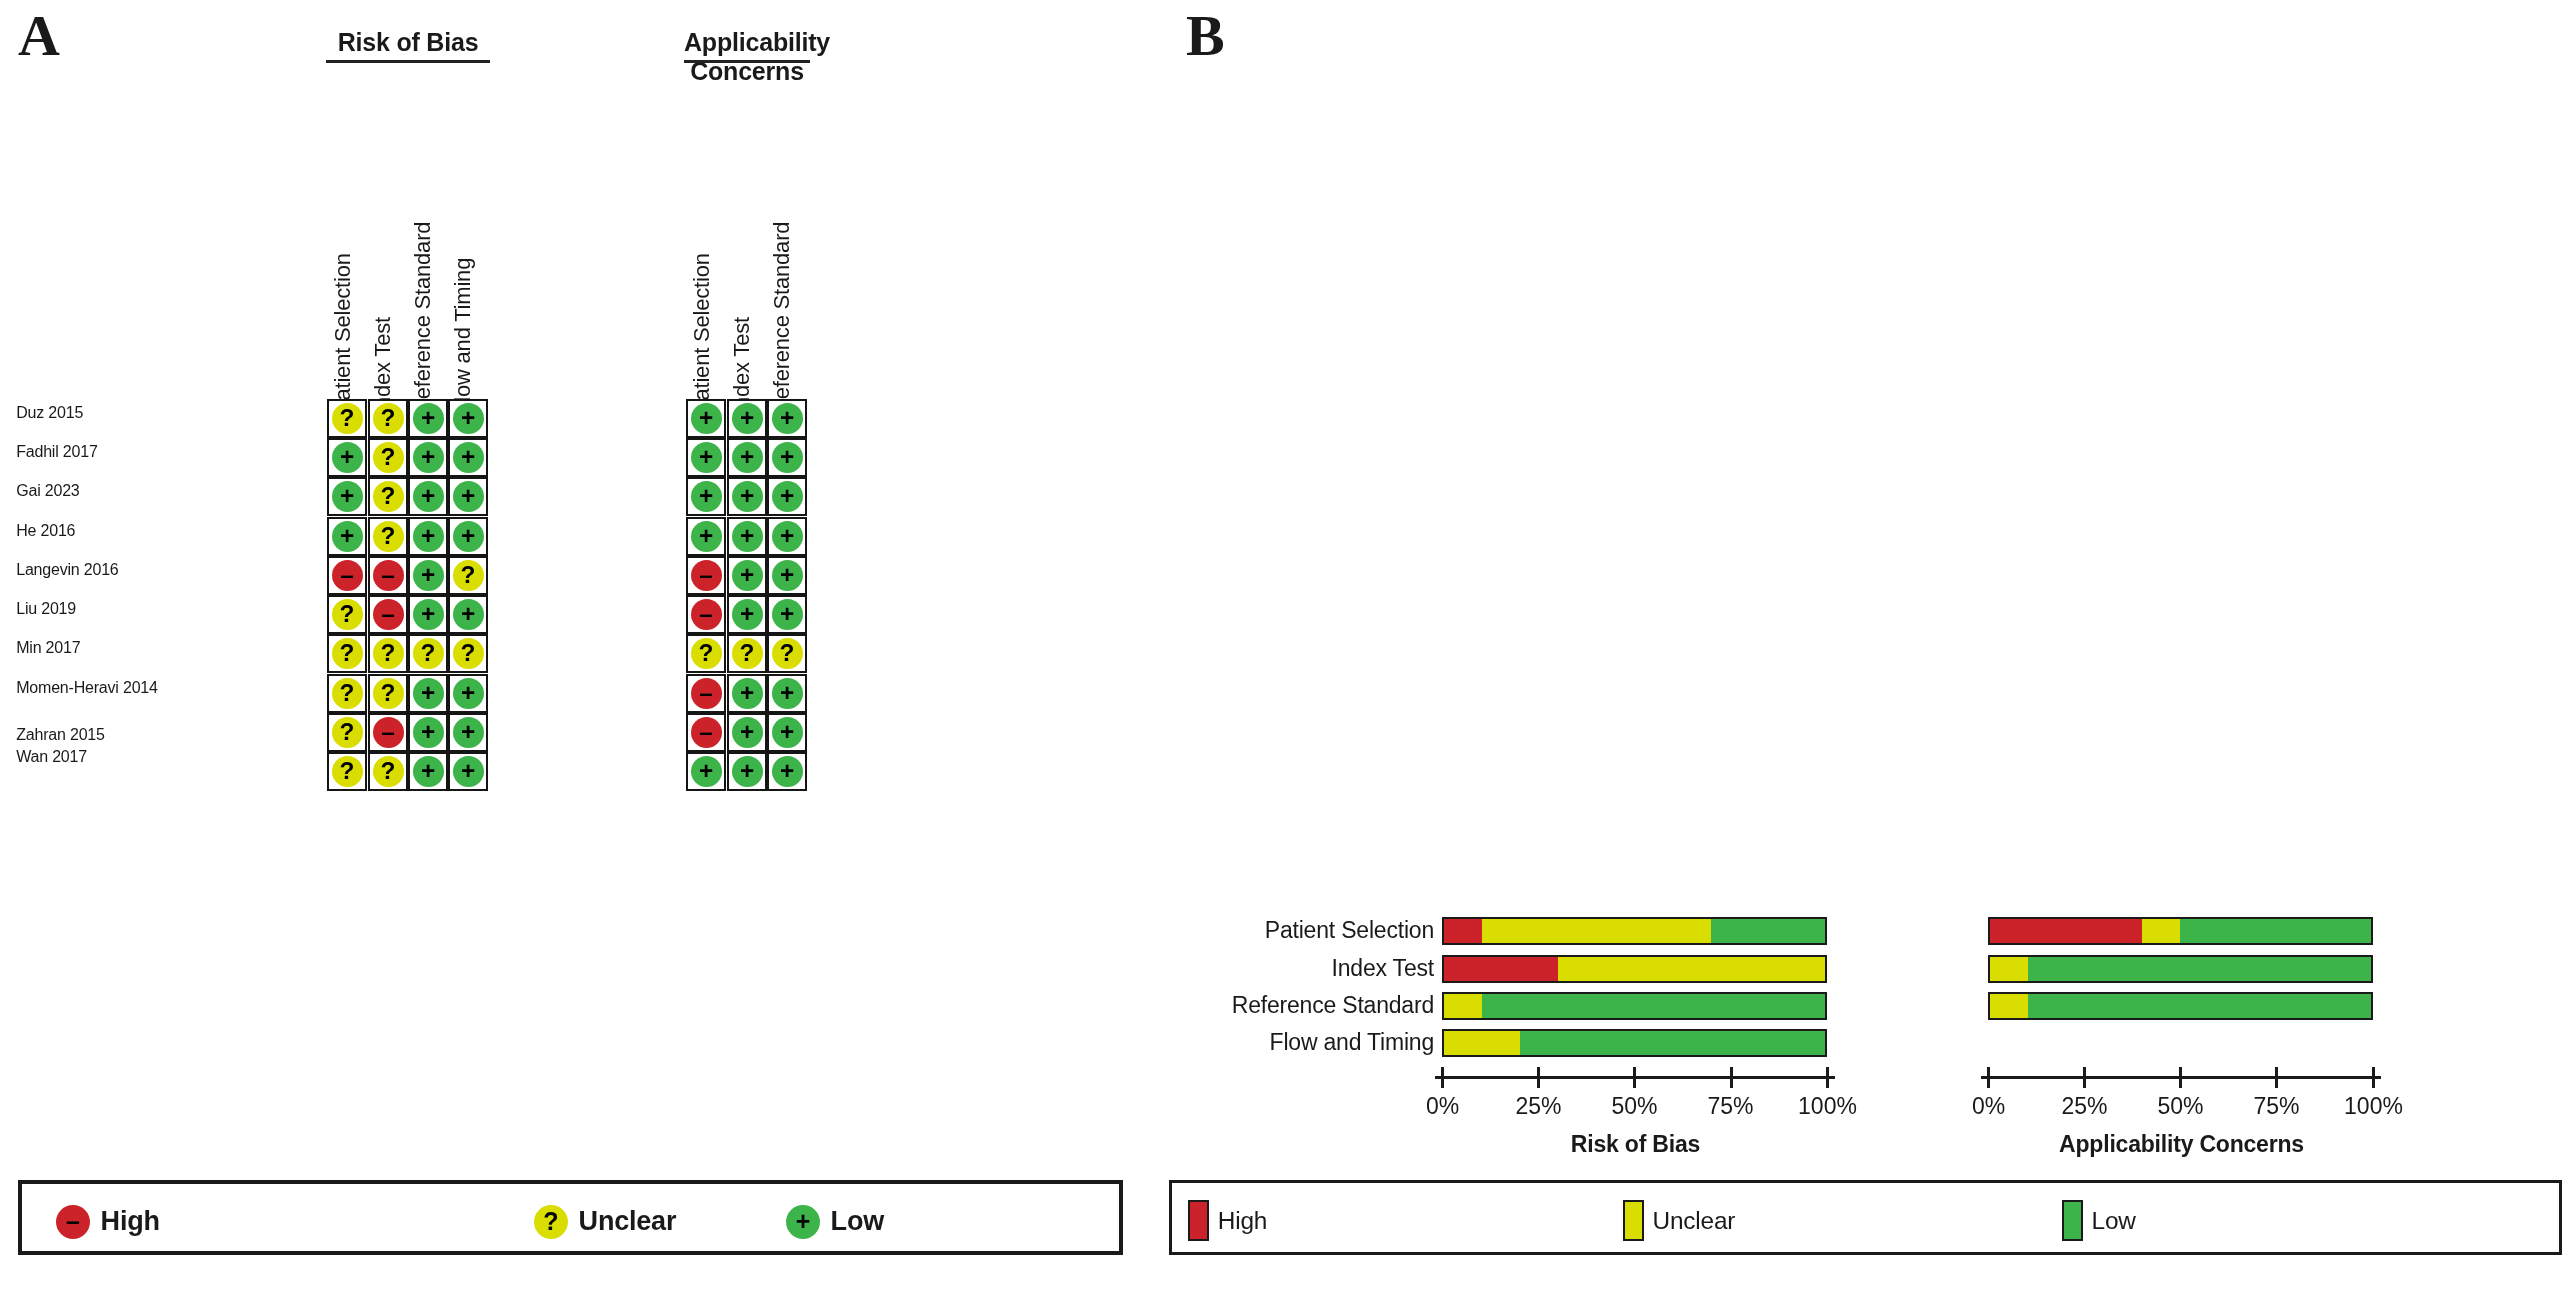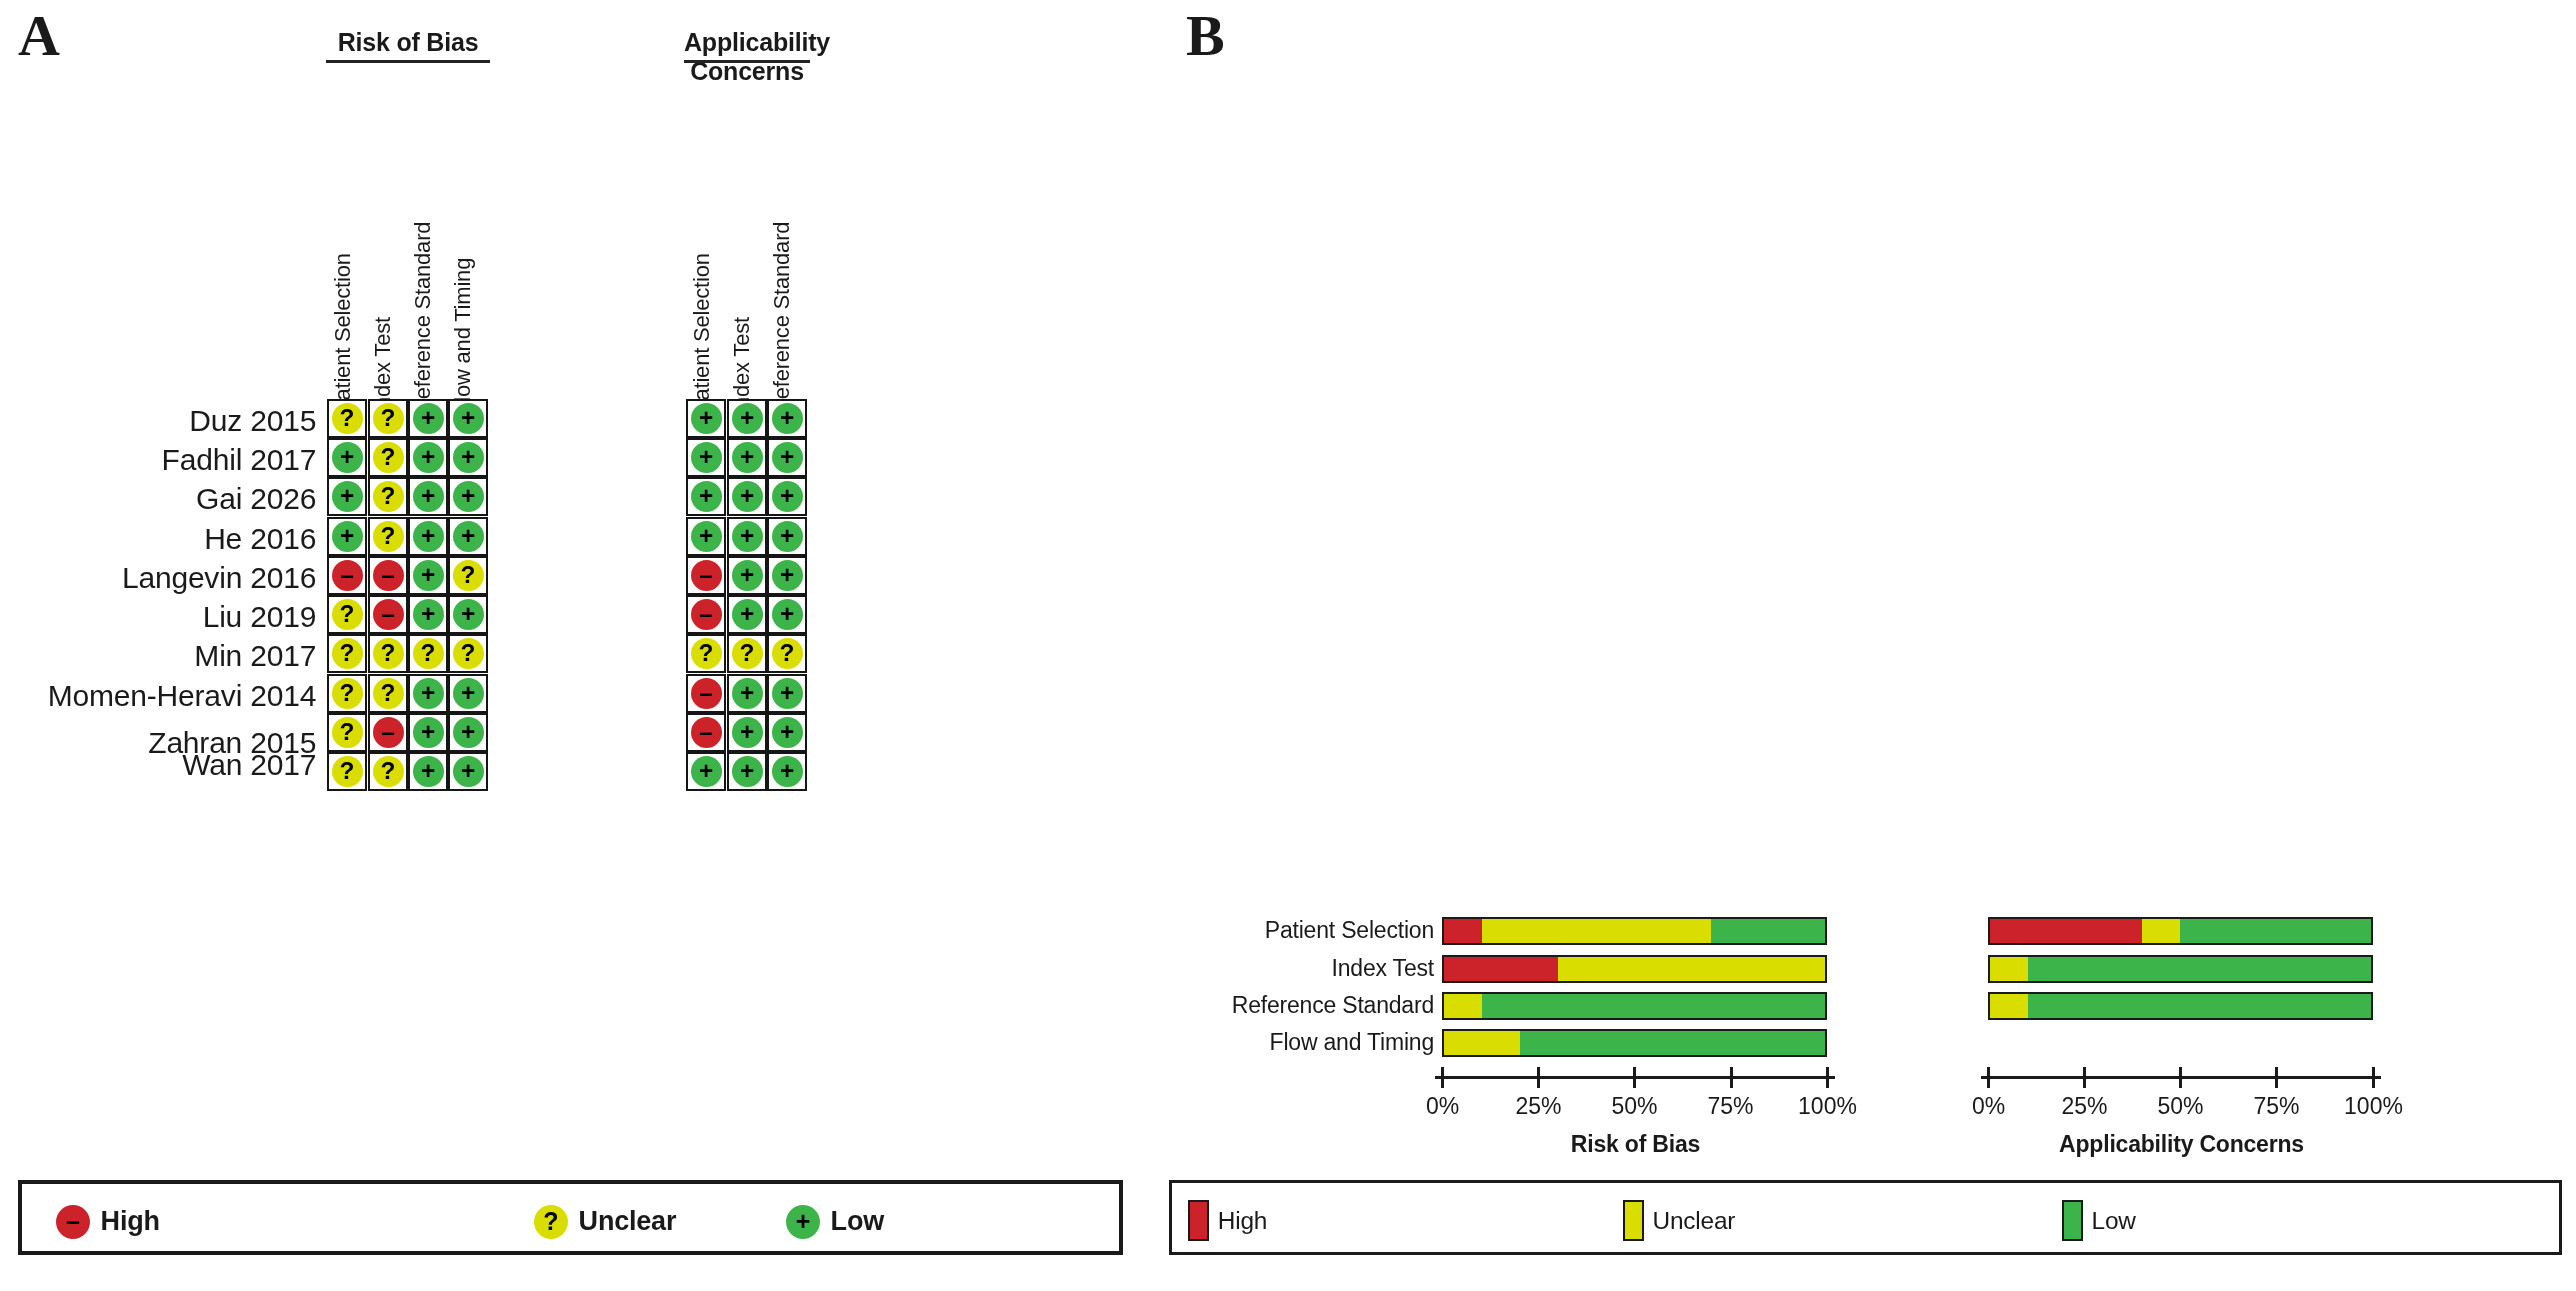--- a/index.html
+++ b/index.html
@@ -11,21 +11,21 @@
 
   
   #panel-a{position:absolute;left:0;top:0;width:1154px;height:1292px;}
 
   .group-head{position:absolute;font-size:25px;font-weight:bold;text-align:center;letter-spacing:-0.2px;}
   .group-rule{position:absolute;height:3.2px;background:#222;}
 
   .colhead{position:absolute;font-size:22px;white-space:nowrap;
            transform-origin:left bottom;transform:rotate(-90deg);letter-spacing:-0.2px;}
 
-  .rowlabel{position:absolute;font-size:30px;text-align:right;white-space:nowrap;letter-spacing:-0.2px;}
+  .rowlabel{position:absolute;font-size:16px;text-align:left;white-space:nowrap;letter-spacing:-0.2px;}
 
   .cell{position:absolute;box-sizing:border-box;border:2.4px solid #151515;background:#fff;
         display:flex;align-items:center;justify-content:center;}
   .dot{width:31px;height:31px;border-radius:50%;display:flex;align-items:center;justify-content:center;
        font-size:24.4px;font-weight:bold;color:#000;line-height:1;font-family:"Liberation Sans",sans-serif;}
   .dot span{position:relative;top:-0.8px;}
 
   .legend-a{position:absolute;left:18px;top:1180px;width:1105px;height:75px;
             box-sizing:border-box;border:4.1px solid #1a1a1a;background:#fff;}
   .legend-a-item{position:absolute;top:0;height:75px;display:flex;align-items:center;}
@@ -133,21 +133,21 @@
     <div class="cell" style="left: 727px; top: 438px; width: 40px; height: 39px;">
       <div class="dot" style="background: rgb(60, 180, 74);">
         <span>+</span>
       </div>
     </div>
     <div class="cell" style="left: 767px; top: 438px; width: 40px; height: 39px;">
       <div class="dot" style="background: rgb(60, 180, 74);">
         <span>+</span>
       </div>
     </div>
-    <div class="rowlabel" style="left: 16.2px; width: 300px; top: 482px;">Gai 2026</div>
+    <div class="rowlabel" style="left: 16.2px; width: 300px; top: 482px;">Gai 2023</div>
     <div class="cell" style="left: 327px; top: 477px; width: 40px; height: 39px;">
       <div class="dot" style="background: rgb(60, 180, 74);">
         <span>+</span>
       </div>
     </div>
     <div class="cell" style="left: 368px; top: 477px; width: 40px; height: 39px;">
       <div class="dot" style="background: rgb(217, 221, 0);">
         <span>?</span>
       </div>
     </div>

